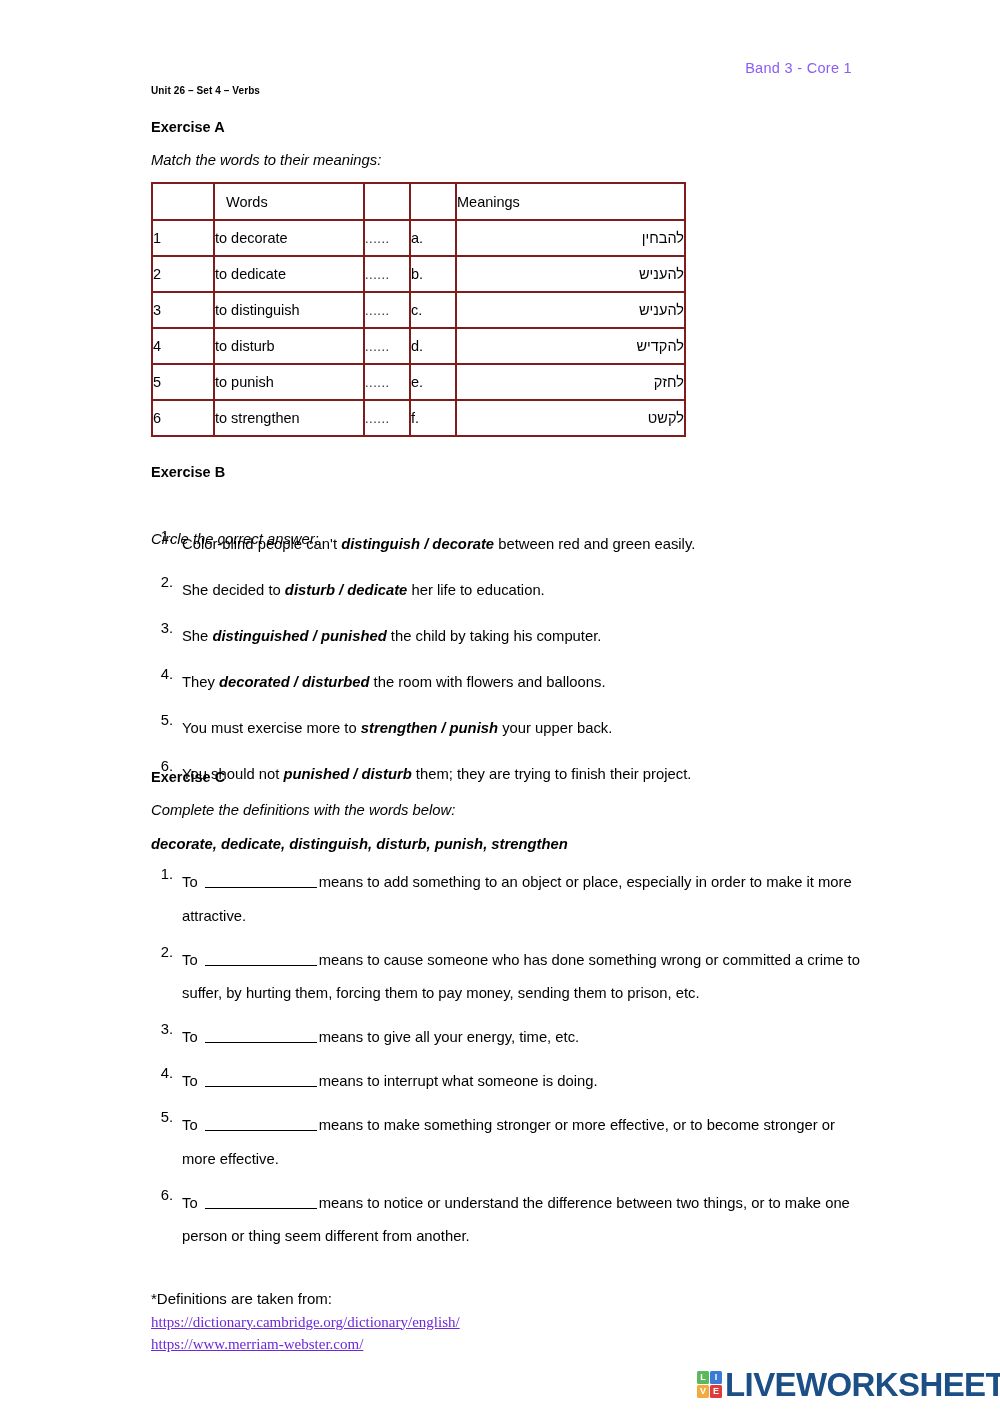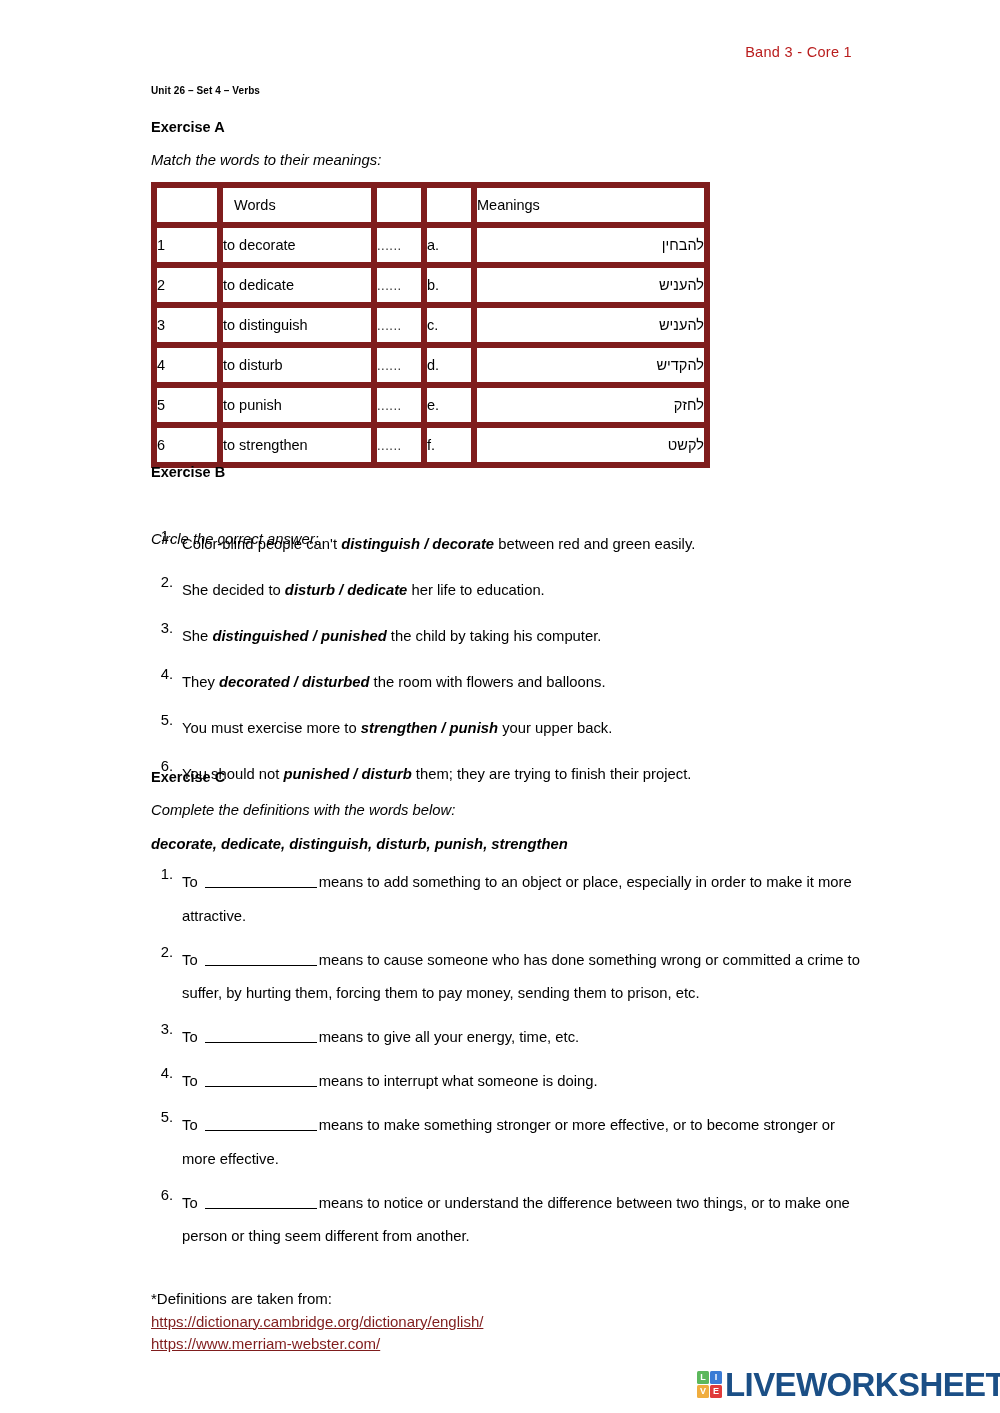--- a/index.html
+++ b/index.html
@@ -17,24 +17,24 @@
   }
   .page {
     position: absolute;
     inset: 0;
     background: #ffffff;
   }
 
   
   .band-label {
     position: absolute;
-    top: 44px;
+    top: 60px;
     right: 148px;
     font-size: 14.5px;
-    color: #b91c1c;
+    color: #8b5cf6;
     letter-spacing: 0.3px;
     white-space: nowrap;
   }
 
   
   .doc-title {
     position: absolute;
     left: 151px;
     top: 85px;
     font-size: 10px;
@@ -72,21 +72,21 @@
   
   .match-table {
     position: absolute;
     left: 151px;
     top: 182px;
     border-collapse: collapse;
     font-size: 14.5px;
     table-layout: fixed;
   }
   .match-table td, .match-table th {
-    border: 6px solid #7f1d1d;
+    border: 2px solid #7f1d1d;
     height: 34px;
     padding: 0;
     vertical-align: middle;
     font-weight: normal;
     text-align: left;
   }
   .col-num   { width: 60px;  text-align: center; }
   .col-word  { width: 137px; padding-left: 11px; }
   .col-dots  { width: 44px;  text-align: center; color: #333; letter-spacing: 0.5px; font-size: 13px;}
   .col-let   { width: 44px;  padding-left: 11px; }
@@ -147,23 +147,24 @@
 
   
   .footnote {
     position: absolute;
     left: 151px;
     top: 1288px;
     font-size: 15px;
     line-height: 22.5px;
   }
   .footnote a {
-    color: #7f1d1d;
+    color: #6d28d9;
     text-decoration: underline;
     display: block;
+    font-family: Liberation Serif, serif;
   }
 
   
   .logo {
     position: absolute;
     left: 697px;
     top: 1368px;
     display: flex;
     align-items: center;
   }

